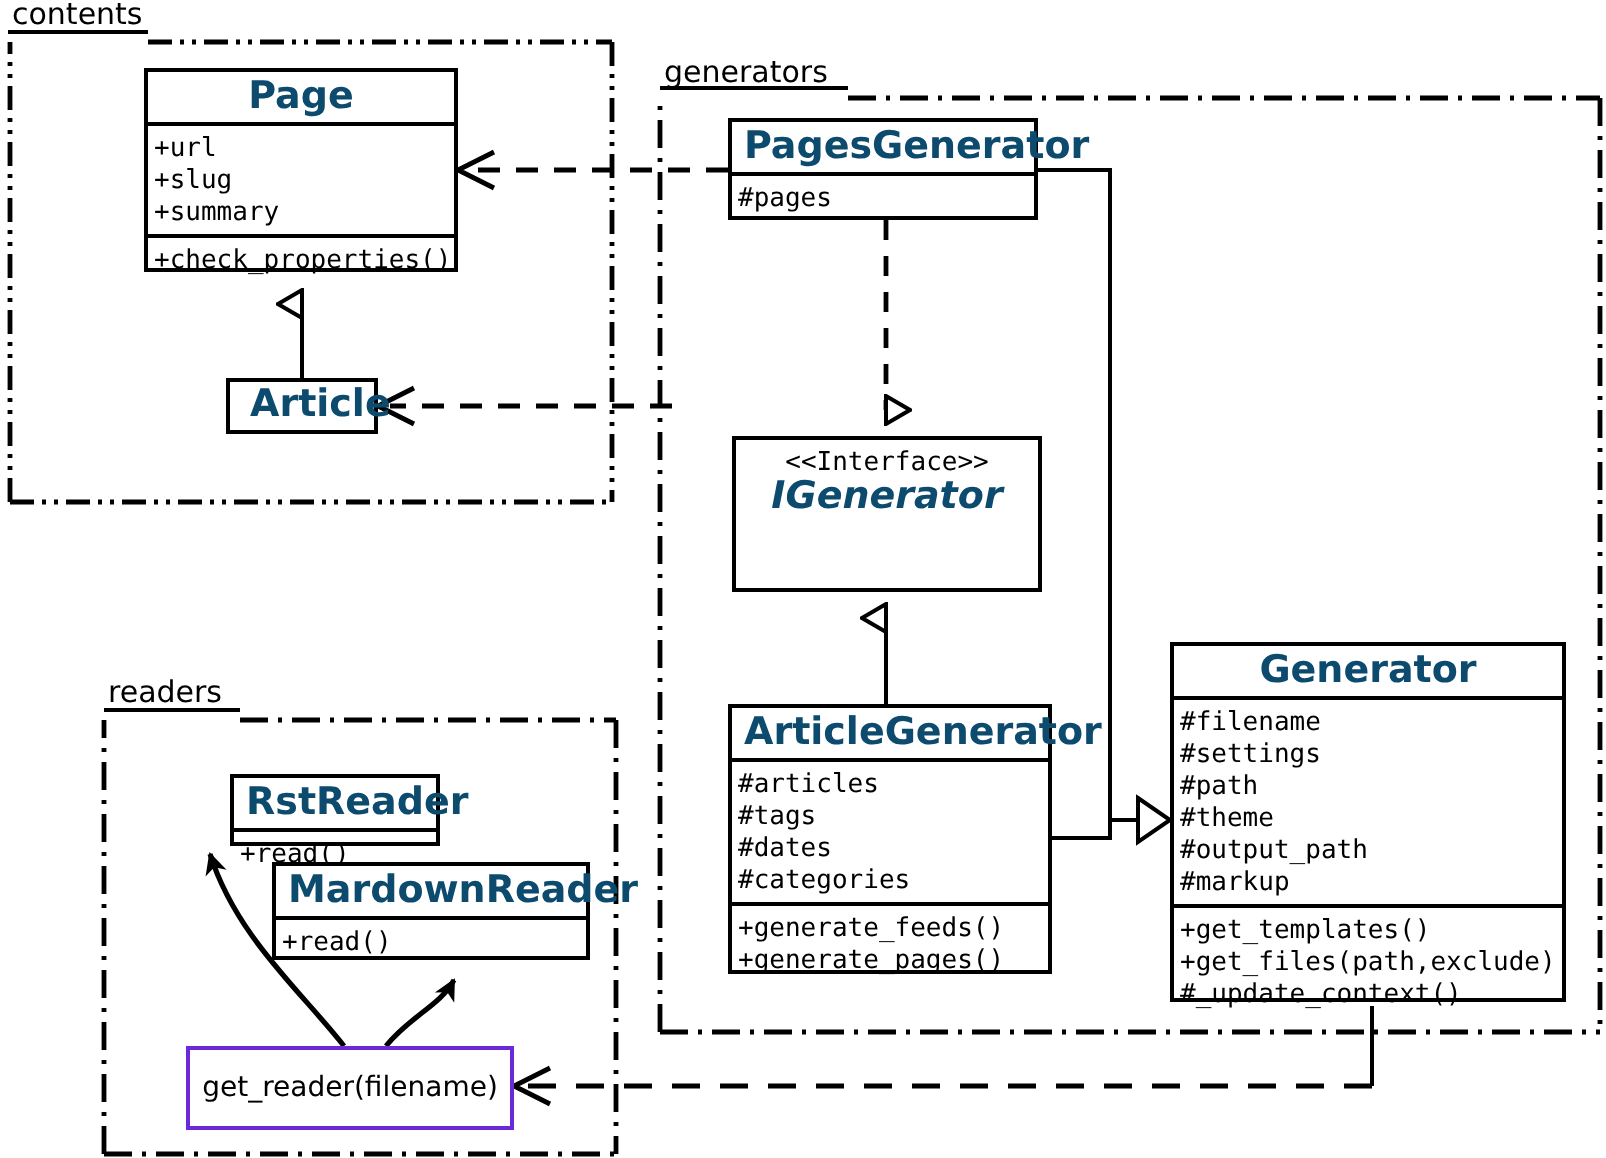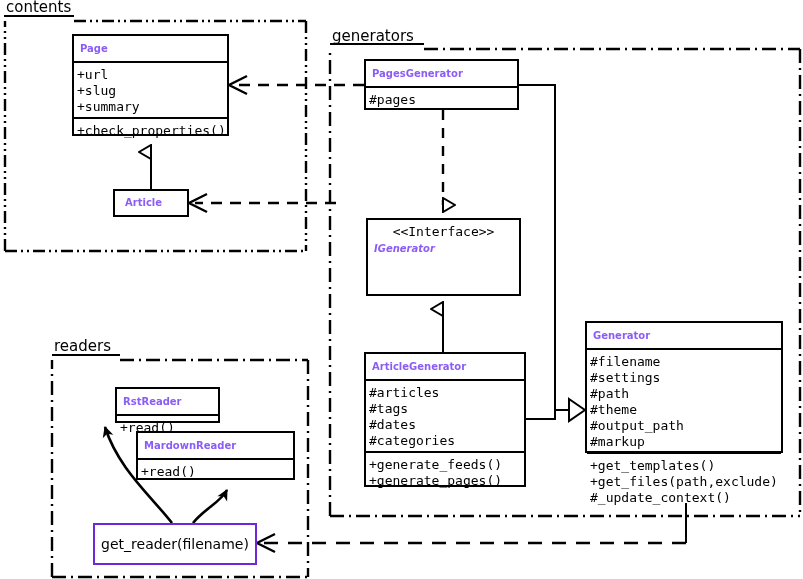--- a/index.html
+++ b/index.html
@@ -34,26 +34,27 @@
     line-height: 17px;
   }
   
   .cls {
     position: absolute;
     box-sizing: border-box;
     border: 2px solid #000;
     background: #ffffff;
   }
   .cls .name {
+    text-align: center;
     font-weight: bold;
     font-family: "DejaVu Sans", sans-serif;
-    font-size: 10px;
+    font-size: 19px;
     line-height: 17px;
     padding: 4px 6px 4px 6px;
-    color: #8b5cf6;
+    color: #0c4a6e;
     white-space: nowrap;
   }
   .cls .stereo {
     text-align: center;
     font-family: "DejaVu Sans Mono", monospace;
     font-size: 13px;
     line-height: 15px;
     padding: 4px 6px 0 6px;
     color: #000;
     white-space: nowrap;
@@ -212,21 +213,21 @@
       <div class="member">#tags</div>
       <div class="member">#dates</div>
       <div class="member">#categories</div>
     </div>
     <div class="compartment">
       <div class="member">+generate_feeds()</div>
       <div class="member">+generate_pages()</div>
     </div>
   </div>
 
-  <div class="cls" style="left:585px; top:321px; width:198px; height:132px;">
+  <div class="cls" style="left:585px; top:321px; width:198px; height:180px;">
     <div class="name">Generator</div>
     <div class="compartment">
       <div class="member">#filename</div>
       <div class="member">#settings</div>
       <div class="member">#path</div>
       <div class="member">#theme</div>
       <div class="member">#output_path</div>
       <div class="member">#markup</div>
     </div>
     <div class="compartment">

